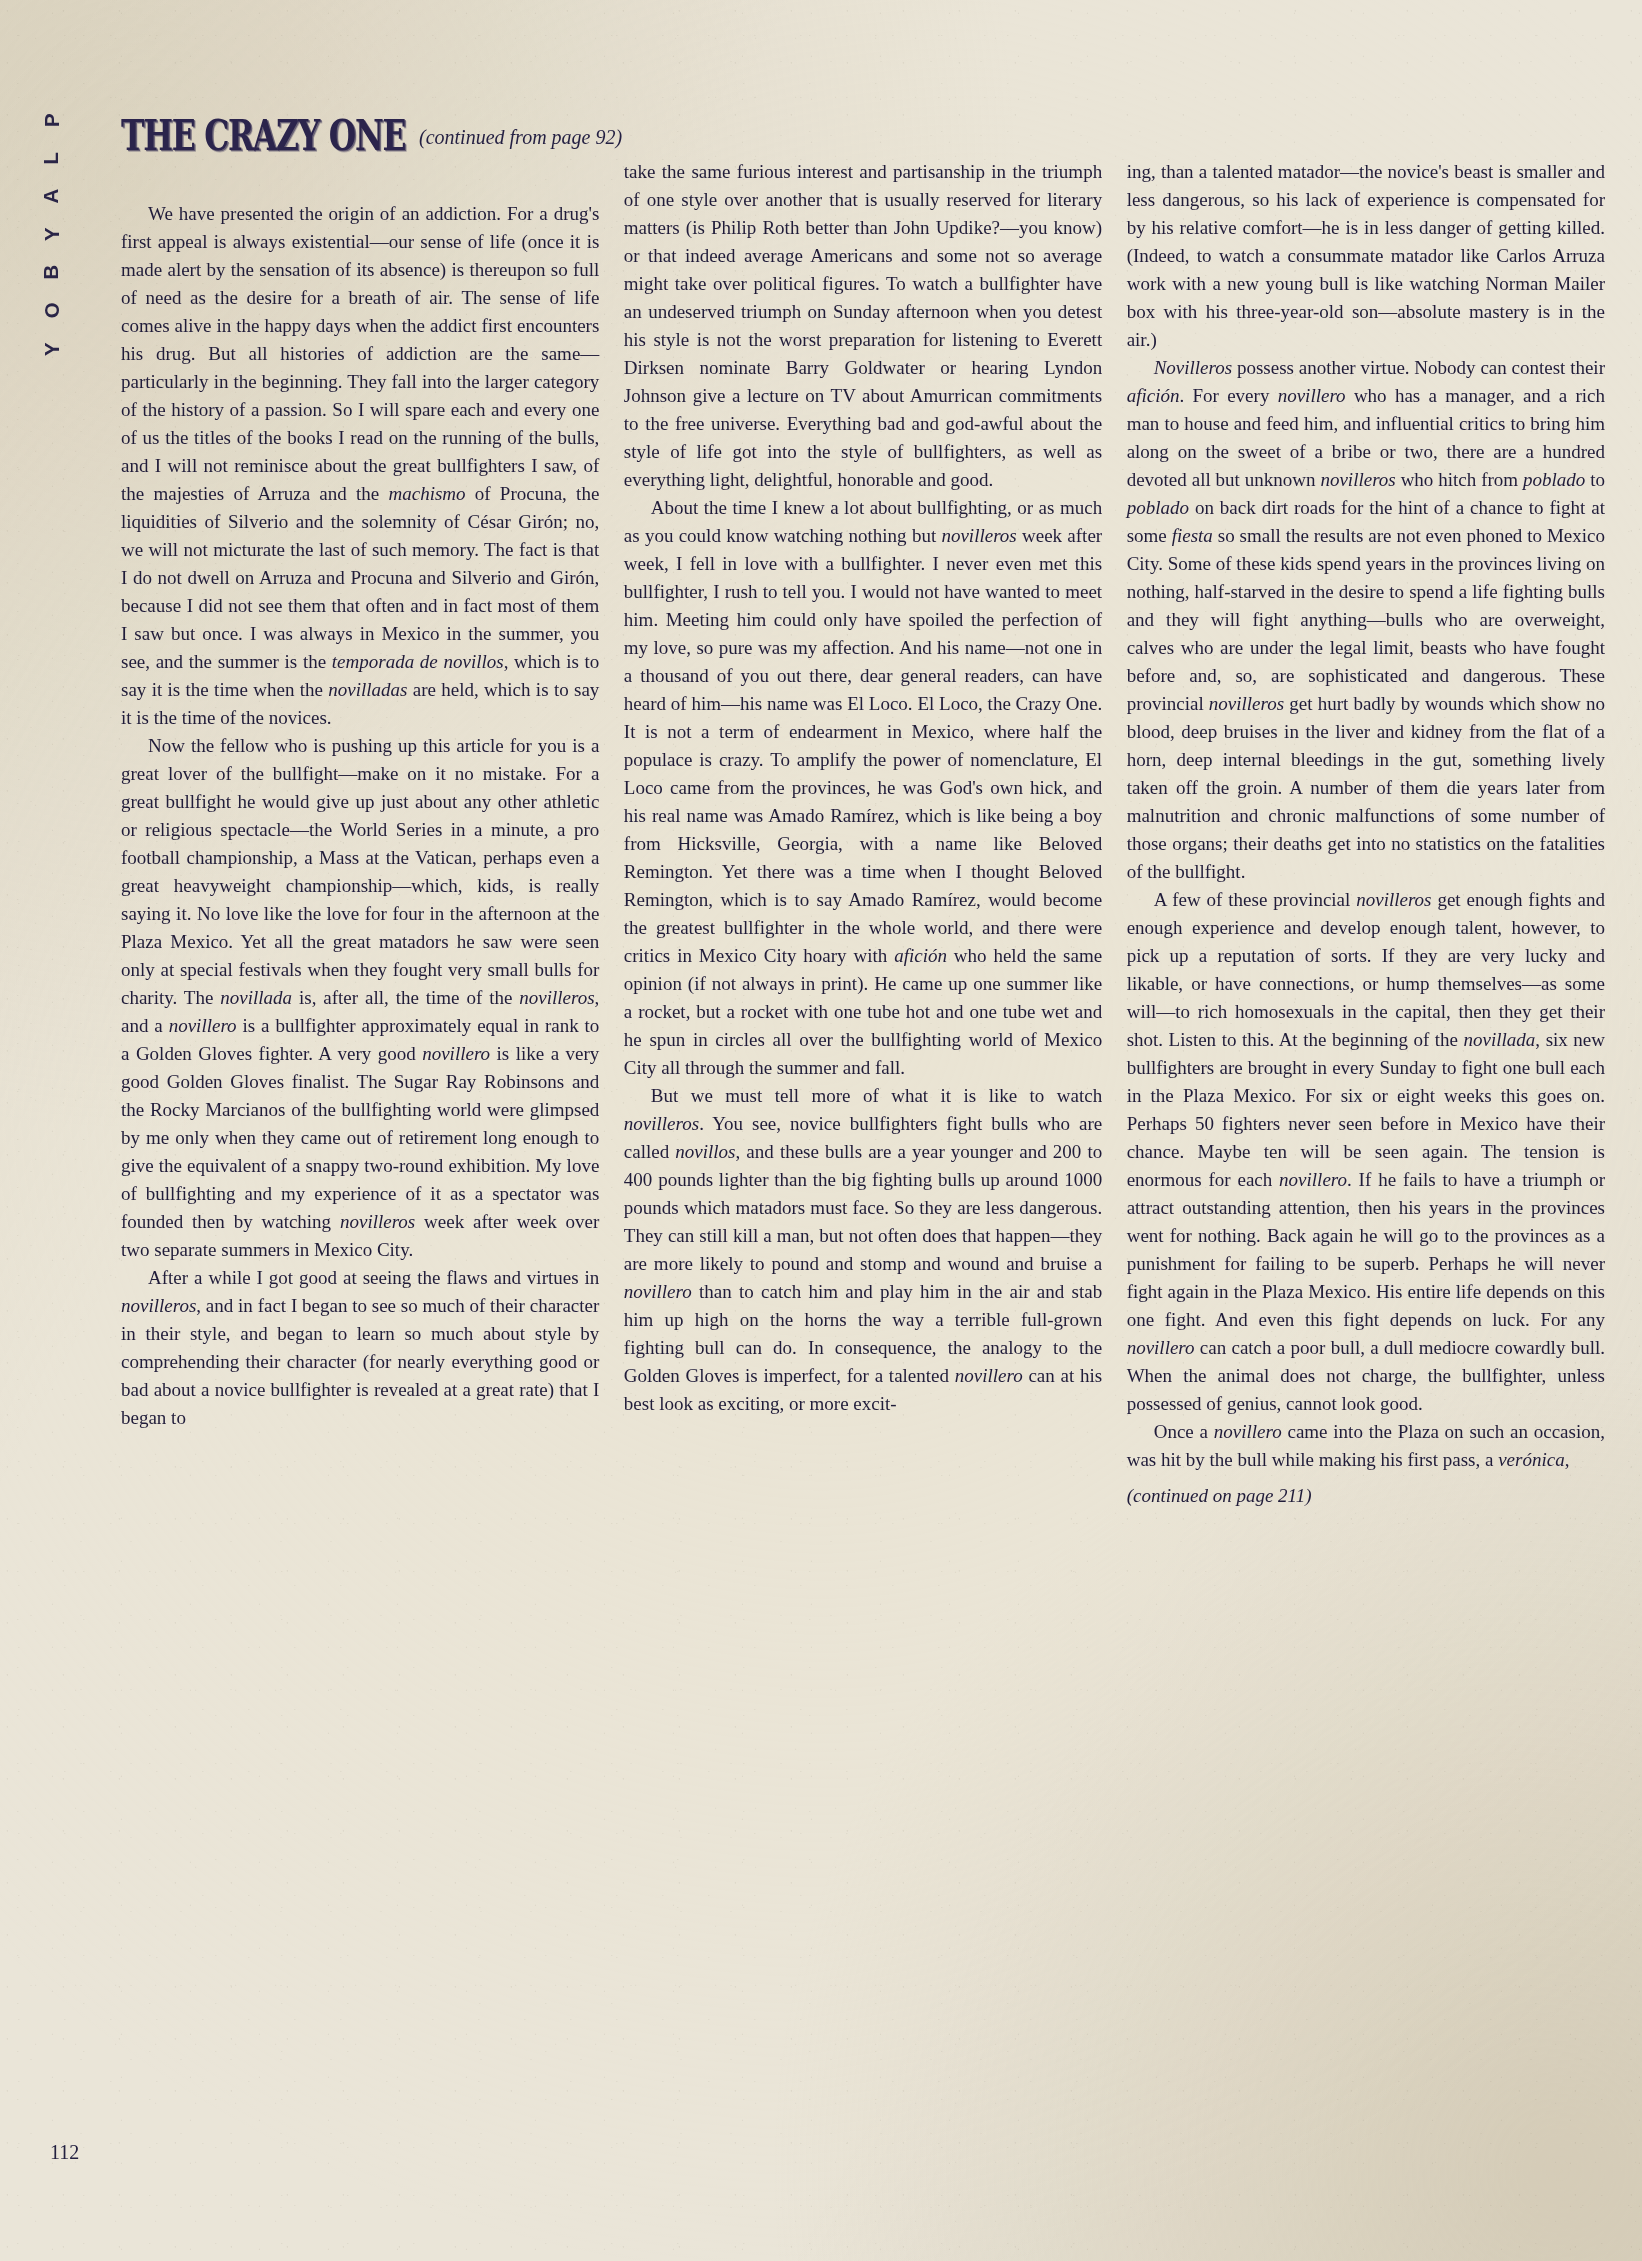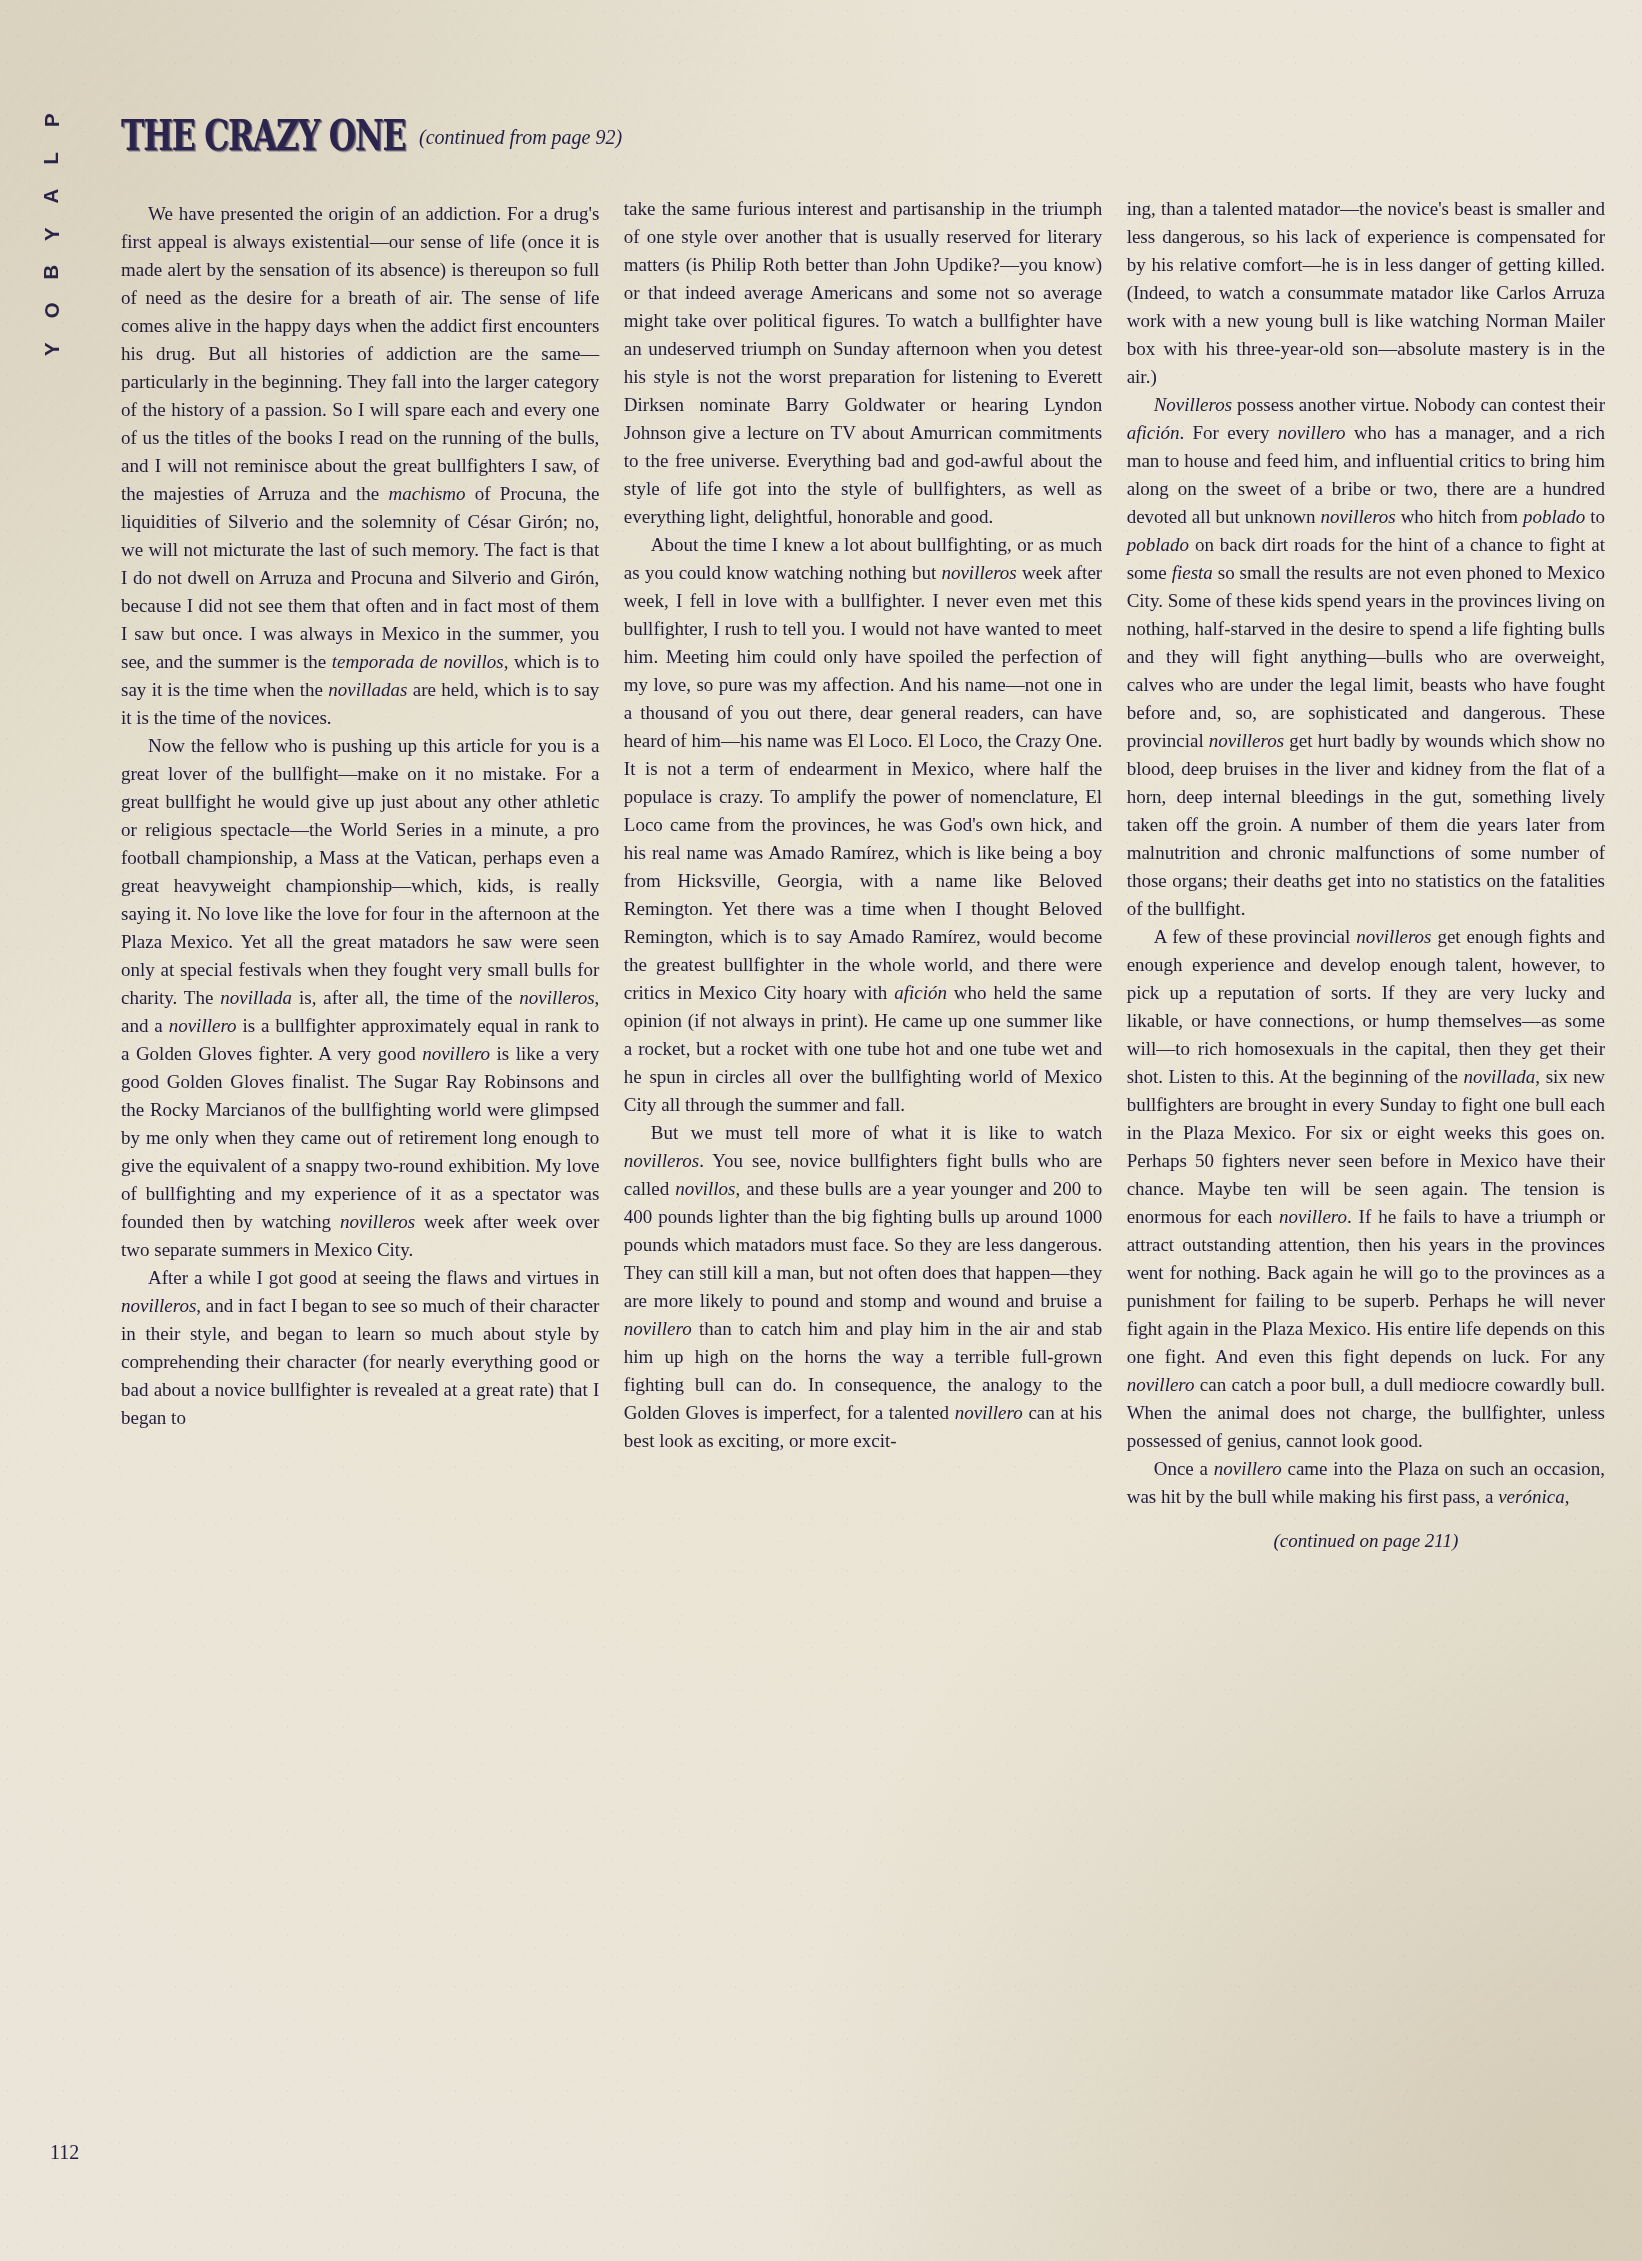--- a/index.html
+++ b/index.html
@@ -116,38 +116,37 @@
     text-justify: inter-word;
     hyphens: none;
     -webkit-hyphens: none;
   }
   .col p {
     margin: 0;
     text-indent: 27px;
   }
   .col p.no-indent {
     text-indent: 0;
-    margin-top: 37px;
   }
   .col i, .col em {
     font-style: italic;
     margin-top: 12px;
   }
 
   
   .col.col-1 { padding-top: 42px; }
   .col.col-2 { padding-top: 0px; }
   .col.col-3 { padding-top: 0px; }
 
   .col-3 .continued-on {
     display: block;
-    text-align: center;
+    text-align: left;
     text-indent: 0;
     font-style: italic;
-    margin-top: 16px;
+    margin-top: 8px;
   }
 
   
   .folio {
     position: absolute;
     left: 50px;
     top: 2142px;
     color: #232040;
     font-family: "Liberation Serif", serif;
     font-size: 20px;

